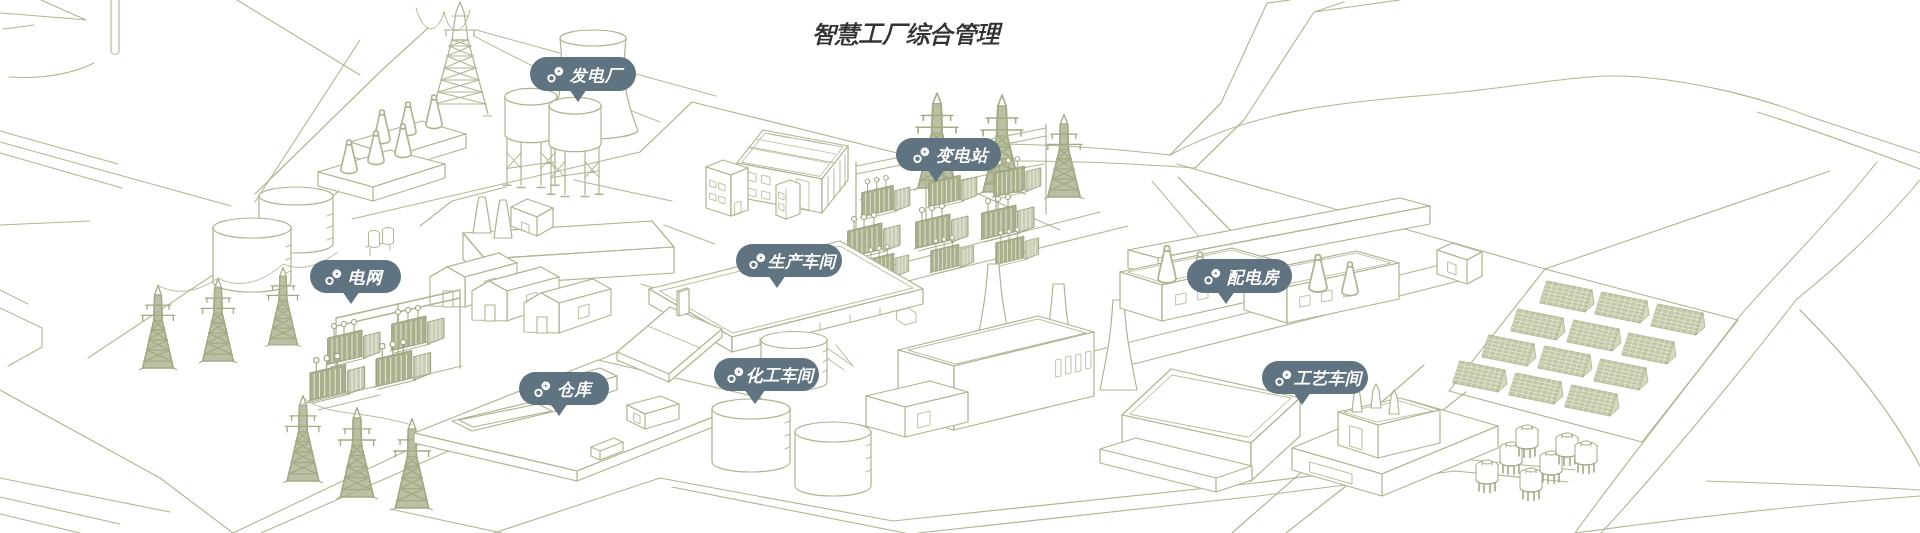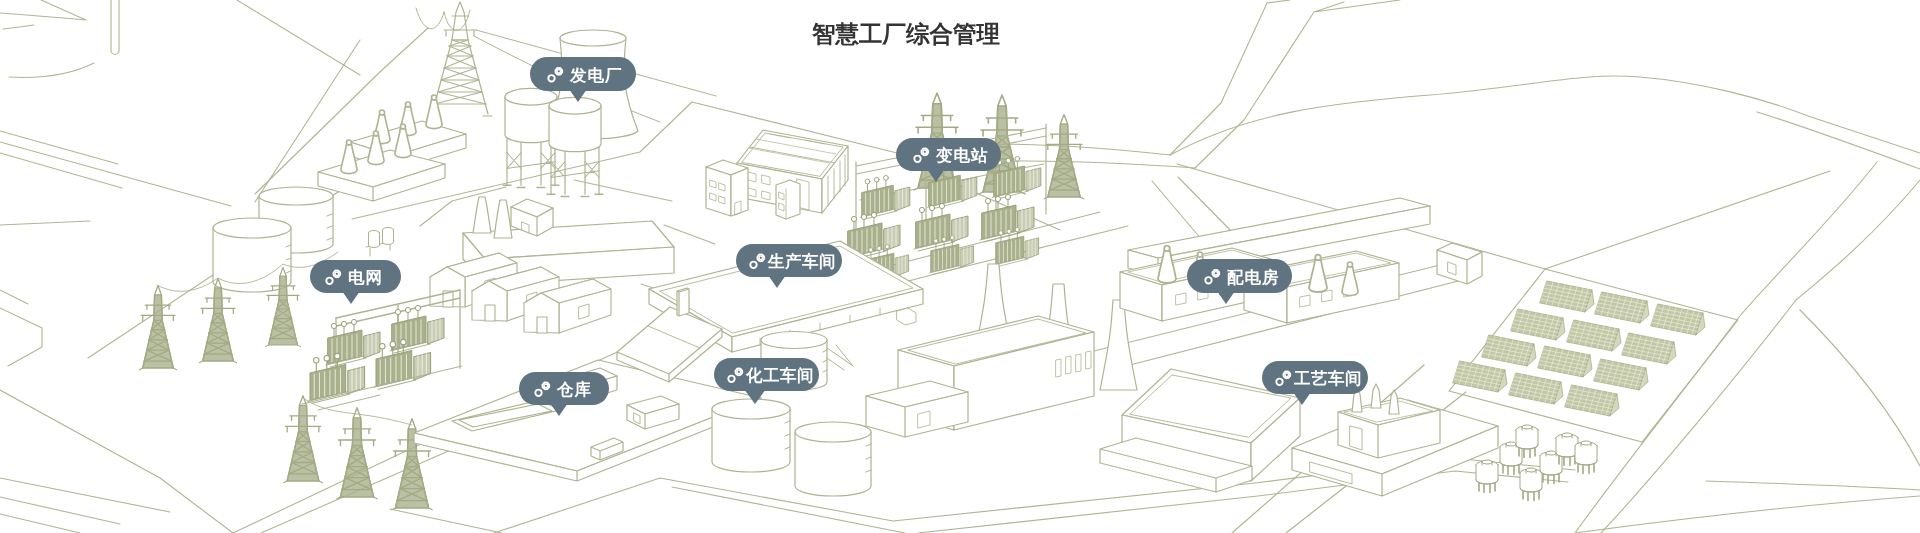--- a/index.html
+++ b/index.html
@@ -1,17 +1,17 @@
 <!DOCTYPE html>
 <html><head>
 <meta charset="utf-8">
 <style>
   html,body{margin:0;padding:0;background:#ffffff;}
   #stage{position:relative;width:1920px;height:533px;overflow:hidden;background:#4d7c0f;
-         font-family:"Liberation Sans", sans-serif;}
+         font-family:"Liberation Sans", sans-serif;font-style:italic;}
   svg{display:block}
   text{-webkit-font-smoothing:antialiased;text-rendering:geometricPrecision;}
 </style>
 </head>
 <body>
 <div id="stage">
 <svg width="1920" height="533" viewBox="0 0 1920 533" fill="none" stroke-linecap="round" stroke-linejoin="round">
 <defs>
 
   <g id="pylon" stroke="#a3aa84" stroke-width="1.5">

